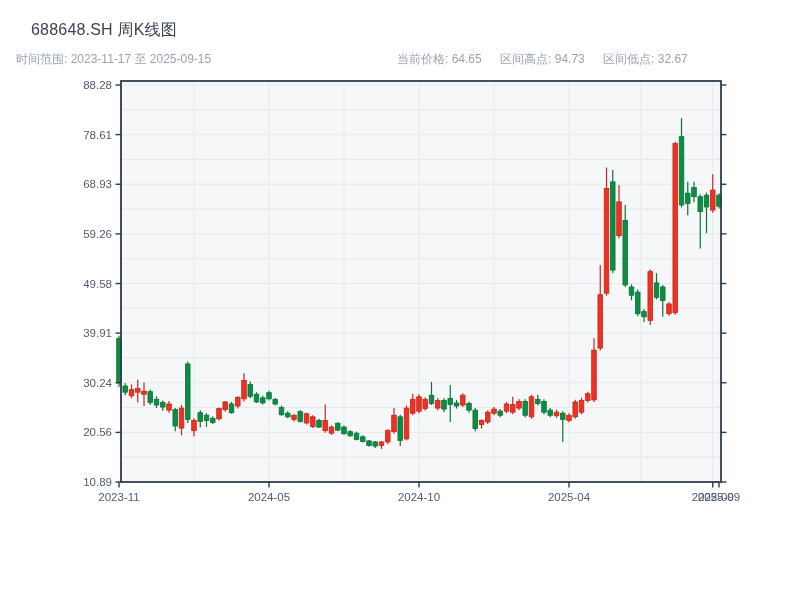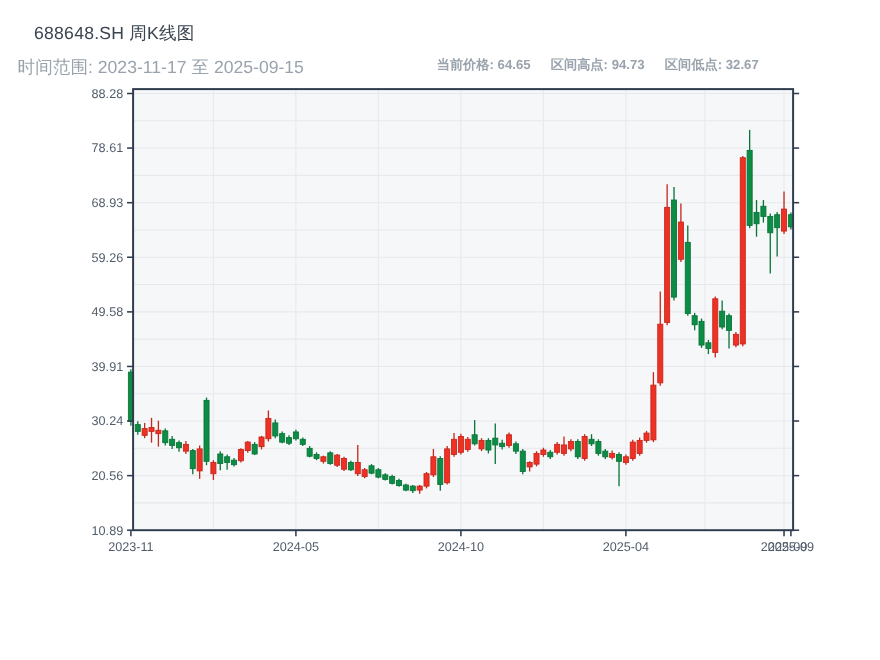--- a/index.html
+++ b/index.html
@@ -7,27 +7,27 @@
     width:800px;height:600px;position:relative;background:#ffffff;
     font-family:"Liberation Sans","DejaVu Sans",sans-serif;
     overflow:hidden;
   }
   .chart-title{
     position:absolute;left:16px;top:20px;
     font-size:16px;font-weight:500;color:#3a4450;letter-spacing:.2px;margin-left:15px;
   }
   .subtitle-left{
     position:absolute;left:16px;top:51px;
-    font-size:16px;color:#9aa3ad;
+    font-size:12px;color:#9aa3ad;
   }
   .subtitle-right{
     position:absolute;left:397px;top:51px;
     font-size:12px;color:#9aa3ad;white-space:nowrap;
   }
-  .subtitle-right span{margin-right:15px;font-weight:bold;}
+  .subtitle-right span{margin-right:15px;}
   .chart-wrap{position:absolute;left:0;top:0;width:800px;height:600px;}
   svg{display:block;}
 </style>
 </head>
 <body>
 
 <div class="chart-wrap">
   <svg id="chart-svg" width="800" height="600" viewBox="0 0 800 600">
       <rect x="121" y="81" width="600" height="401" fill="#f6f7f9"></rect>
       <g>

